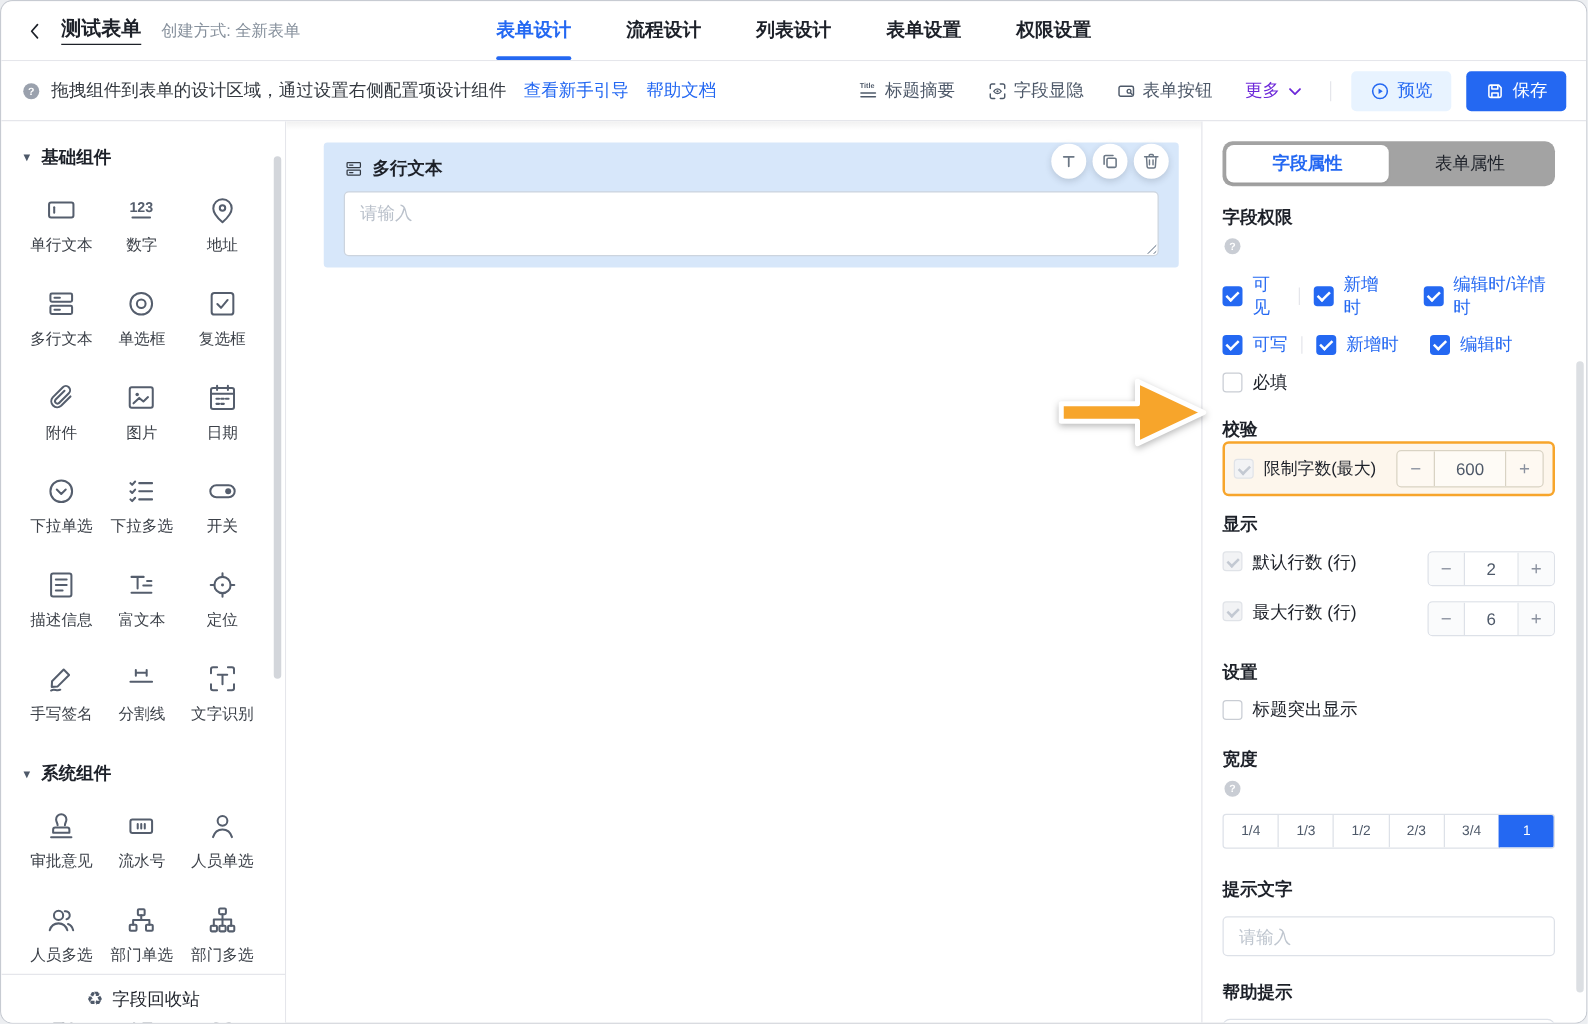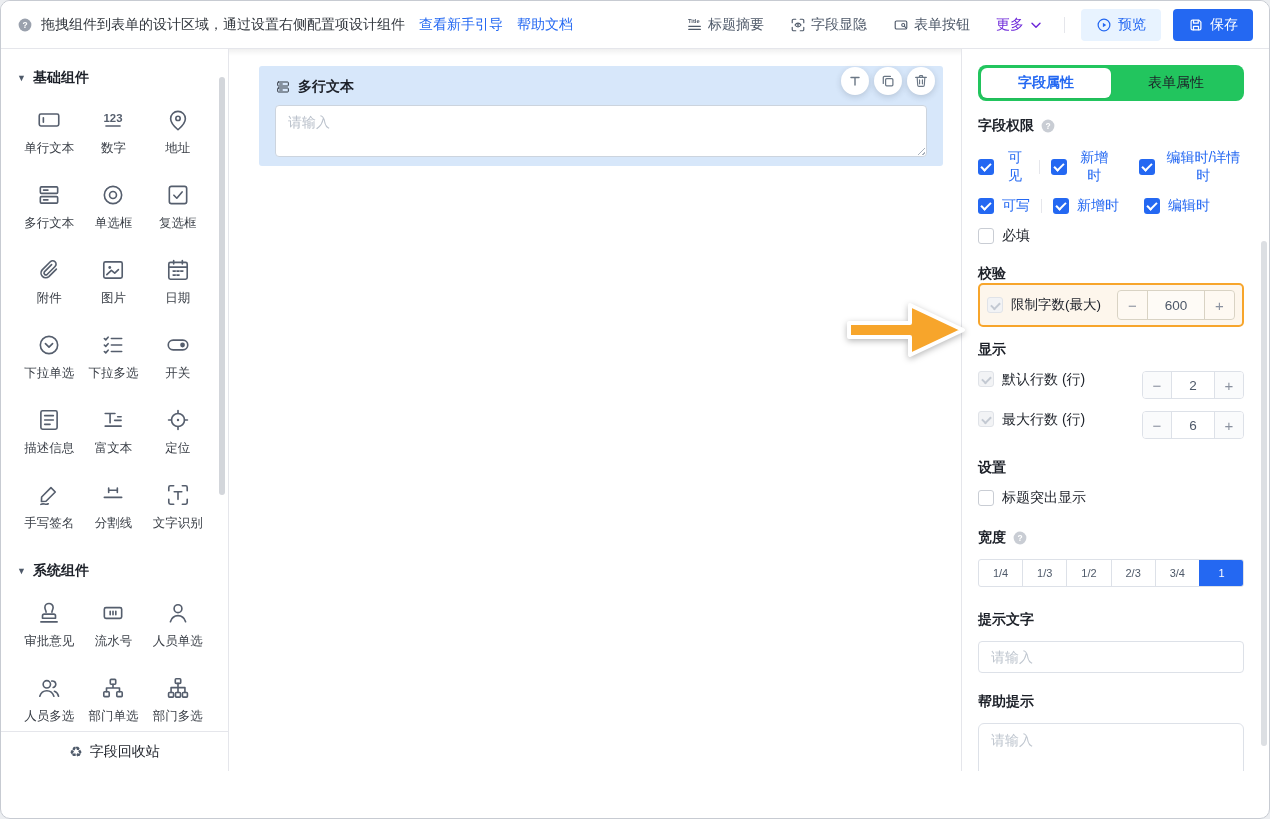--- a/index.html
+++ b/index.html
@@ -67,26 +67,26 @@
   .fta textarea::placeholder{ color:#bac1cb; }
   .rsz{ position:absolute; right:2px; bottom:2px; width:9px; height:9px;
         background:linear-gradient(315deg, transparent 1px, #a9b2bd 1px 2.2px, transparent 2.2px 4.4px, #a9b2bd 4.4px 5.6px, transparent 5.6px);}
   .facts{ position:absolute; top:1px; right:8px; display:flex; gap:5px;}
   .fbtn{ width:28px; height:28px; border-radius:50%; background:#fff; box-shadow:0 2px 6px rgba(31,45,61,.18);
          display:flex; align-items:center; justify-content:center; color:#6b7785; cursor:pointer;}
   .fbtn svg{ width:15px; height:15px;}
 
   
   .panel{ width:308px; border-left:1px solid #e5e6eb; padding:16px 25px 10px 16px; position:relative; overflow:hidden; background:#fff;}
-  .seg{ display:flex; background:#22c55e; border-radius:8px; padding:3px; height:36px;}
+  .seg{ display:flex; background:#a3a3a3; border-radius:8px; padding:3px; height:36px;}
   .seg-i{ flex:1; display:flex; align-items:center; justify-content:center; font-size:14px; color:#1d2129; cursor:pointer; border-radius:6px;}
   .seg-i.active{ background:#fff; color:#2468f2; font-weight:700; box-shadow:0 1px 2px rgba(0,0,0,.06);}
-  .sec-t{ font-size:14px; font-weight:700; color:#1d2129; display:flex; align-items:center; gap:6px;}
+  .sec-t{ font-size:14px; font-weight:700; color:#1d2129; display:flex; gap:6px;flex-direction:column;}
   .qh svg{ width:14px; height:14px; display:block;}
-  .row{ display:flex; align-items:center;text-align:center; }
+  .row{ display:flex; align-items:center; }
   .cb{ width:16px; height:16px; border-radius:3px; flex:0 0 auto; position:relative; cursor:pointer;}
   .cb.on{ background:#2468f2; }
   .cb.on::after{ content:''; position:absolute; left:3px; top:4px; width:8px; height:4px;
                  border-left:2px solid #fff; border-bottom:2px solid #fff; transform:rotate(-45deg);}
   .cb.dis{ background:#f2f3f5; border:1px solid #e0e3e8;}
   .cb.dis::after{ content:''; position:absolute; left:3px; top:3.5px; width:7px; height:4px;
                   border-left:2px solid #c3c9d2; border-bottom:2px solid #c3c9d2; transform:rotate(-45deg);}
   .cb.off{ background:#fff; border:1px solid #c9cdd4;}
   .blue{ color:#2468f2; }
   .pdiv{ width:1px; height:14px; background:#e5e6eb; margin:0 11px;}
@@ -125,20 +125,38 @@
 
   
   .arrow{ position:absolute; left:845px; top:297px; width:122px; height:64px; z-index:50;
           filter:drop-shadow(0 2px 3px rgba(0,0,0,.28)); pointer-events:none;}
 </style>
 </head>
 <body>
 
 <div class="app">
 
+  <div class="hdr">
+    <div class="back">
+        <span style="display: inline-block; width: 16px; height: 16px;">
+          <svg viewBox="0 0 24 24" fill="none" stroke="currentColor" stroke-width="1.5" stroke-linecap="round" stroke-linejoin="round" style="width:100%;height:100%;display:block">
+            <path d="M15 4l-7 8 7 8" stroke-width="2"></path>
+          </svg>
+        </span>
+      </div>
+    <div class="ttl">测试表单</div>
+    <div class="meta">创建方式: 全新表单</div>
+    <div class="tabs">
+        <div class="tab active">表单设计</div>
+        <div class="tab">流程设计</div>
+        <div class="tab">列表设计</div>
+        <div class="tab">表单设置</div>
+        <div class="tab">权限设置</div>
+      </div>
+  </div>
 
   <div class="tbar">
     <div class="hint">
       <span class="qicon" style="display: inline-block; width: 16px; height: 16px;">
           <svg viewBox="0 0 18 18" fill="none" stroke="currentColor" stroke-width="1.5" stroke-linecap="round" stroke-linejoin="round" style="width:100%;height:100%;display:block">
             <circle cx="9" cy="9" r="7.2" fill="#9aa1ad" stroke="none"></circle>
             <text x="9" y="12.2" font-size="9.5" font-weight="700" fill="#fff" stroke="none" text-anchor="middle">?</text>
           </svg>
         </span>
       <span>拖拽组件到表单的设计区域，通过设置右侧配置项设计组件</span>

